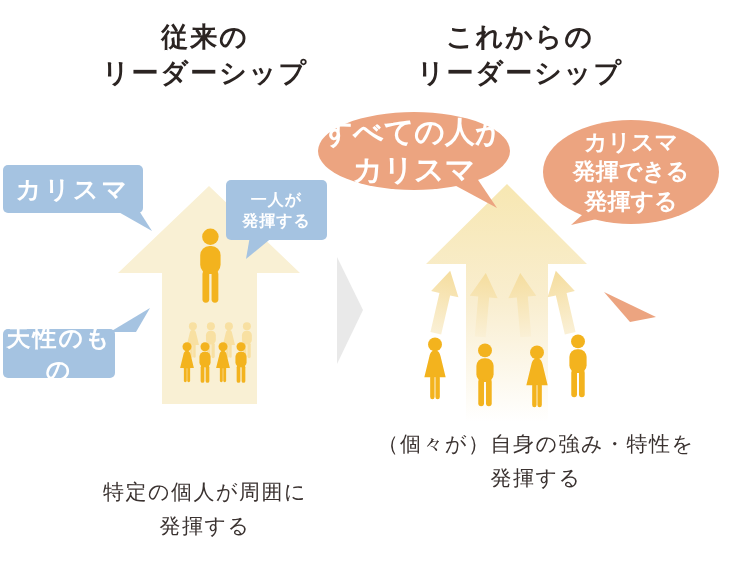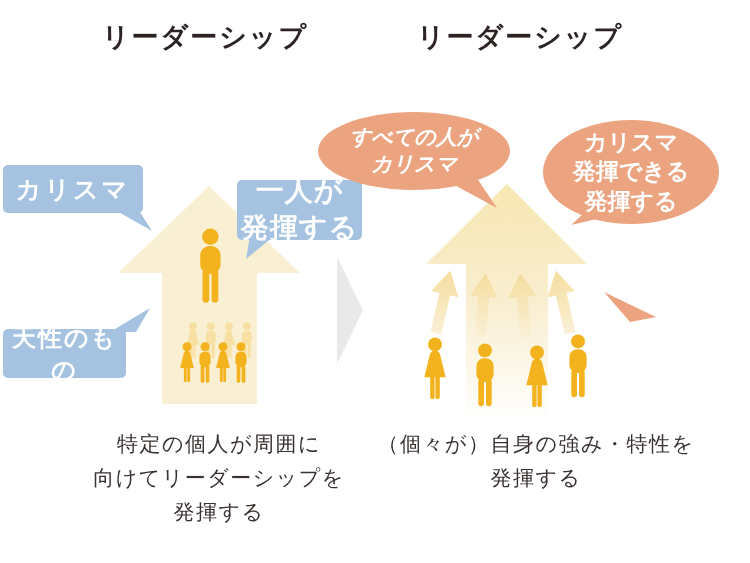--- a/index.html
+++ b/index.html
@@ -32,32 +32,32 @@
   .tail-blue{fill:var(--blue_bubble);}
   .tail-orange{fill:var(--orange_bubble);}
 
   .title{position:absolute;top:20px;text-align:center;font-size:27px;font-weight:bold;
          color:var(--title_text);line-height:1.32;letter-spacing:2px;}
   .title.left{left:30px;width:350px;}
   .title.right{left:345px;width:350px;}
 
   .caption{position:absolute;top:427px;text-align:center;font-size:21px;font-weight:500;
            color:var(--caption_text);line-height:1.62;letter-spacing:1.5px;}
-  .caption.left{left:39px;width:360px;}
+  .caption.left{left:25px;width:360px;margin-top:48px;}
   .caption.right{left:348px;width:376px;}
 
   .bubble{position:absolute;display:flex;flex-direction:column;align-items:center;justify-content:center;
           color:var(--bubble_text);font-weight:bold;text-align:center;}
   .bubble.blue{background:var(--blue_bubble);border-radius:5px;}
   .bubble.orange{background:var(--orange_bubble);border-radius:50%;}
 
   .b-charisma{left:3px;top:165px;width:140px;height:48px;font-size:25px;letter-spacing:3px;text-align:right;}
-  .b-innate{left:3px;top:329px;width:123px;height:49px;font-size:24px;letter-spacing:2px;}
-  .b-one{left:237px;top:180px;width:125px;height:60px;font-size:28px;line-height:1.32;letter-spacing:1px;}
-  .b-everyone{left:318px;top:112px;width:192px;height:78px;font-size:21px;line-height:1.28;font-style:italic;}
+  .b-innate{left:3px;top:329px;width:112px;height:49px;font-size:24px;letter-spacing:2px;}
+  .b-one{left:226px;top:180px;width:101px;height:60px;font-size:16px;line-height:1.32;letter-spacing:1px;}
+  .b-everyone{left:318px;top:112px;width:192px;height:78px;font-size:30px;line-height:1.28;}
   .b-together{left:543px;top:120px;width:176px;height:104px;font-size:23px;line-height:1.28;}
   .b-learnable{left:606px;top:311px;width:140px;height:64px;font-size:23px;letter-spacing:2px;}
 </style>
 </head>
 <body>
 
 <div class="stage">
 
   <svg class="bg" viewBox="0 0 750 563">
     <defs>
@@ -111,23 +111,25 @@
 
     <polygon class="tail-blue" points="108,206 152,231 136,206"></polygon>
     <polygon class="tail-blue" points="110,332 150,308 136,332"></polygon>
     <polygon class="tail-blue" points="250,236 246,259 274,236"></polygon>
     <polygon class="tail-orange" points="445,180 497,208 470,168"></polygon>
     <polygon class="tail-orange" points="592,206 571,225 618,214"></polygon>
     <polygon class="tail-orange" points="630,322 604,292 656,317"></polygon>
   </svg>
 
   <div class="title left">
+    <div>従来の</div>
     <div>リーダーシップ</div>
   </div>
   <div class="title right">
+    <div>これからの</div>
     <div>リーダーシップ</div>
   </div>
 
   <div class="bubble blue b-charisma">
     <div>カリスマ</div>
   </div>
   <div class="bubble blue b-innate">
     <div>天性のもの</div>
   </div>
   <div class="bubble blue b-one">
@@ -140,21 +142,20 @@
     <div>カリスマ</div>
   </div>
   <div class="bubble orange b-together">
     <div>カリスマ</div>
     <div>発揮できる</div>
     <div>発揮する</div>
   </div>
 
   <div class="caption left">
     <div>特定の個人が周囲に</div>
-    <div>向けてリーダーシップを</div>
     <div>発揮する</div>
   </div>
   <div class="caption right">
     <div>（個々が）自身の強み・特性を</div>
     <div>発揮する</div>
   </div>
 
 </div>
 
 </body></html>

